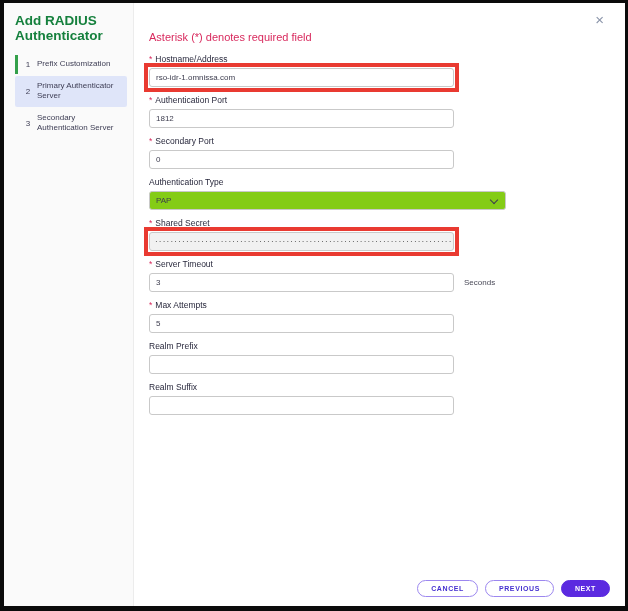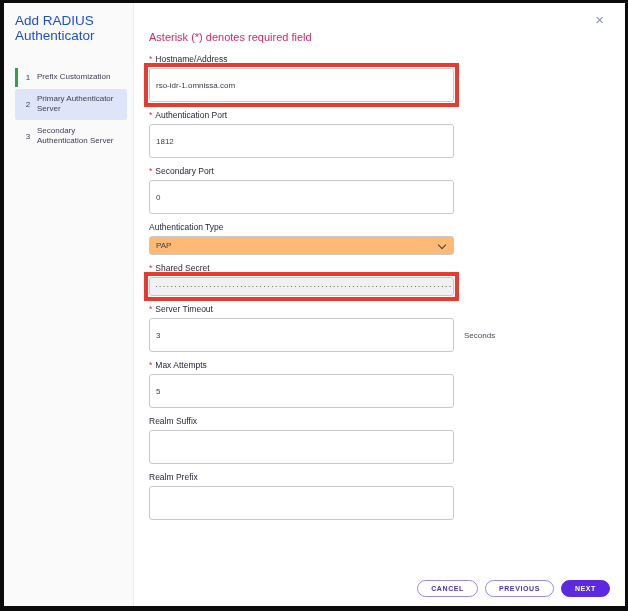--- a/index.html
+++ b/index.html
@@ -2,21 +2,21 @@
 <html><head>
 <meta charset="utf-8">
 <style>
   html,body { margin:0; padding:0; background:#fff; font-family:"Liberation Sans", sans-serif; }
   .frame { width:628px; height:611px; box-sizing:border-box; border:solid #0b0b0b;
            border-width:3px 3px 5px 4px; display:flex; background:#fff; overflow:hidden; }
 
   
   .sidebar { flex:0 0 130px; width:130px; background:#fafafa; border-right:1px solid #ececec;
              box-sizing:border-box; padding:10px 6px 0 11px; }
-  .dialog-title { font-size:13.5px; font-weight:normal; color:#1d4ed8; line-height:15px; margin-bottom:24px; }
+  .dialog-title { font-size:13.5px; font-weight:bold; color:#15803d; line-height:15px; margin-bottom:11px; }
   .step { position:relative; display:flex; align-items:center; gap:5px; padding:5px 3px 5px 9px;
           margin-bottom:1px; font-size:8px; color:#3d3d54; cursor:pointer; }
   .step-num { flex:0 0 8px; width:8px; text-align:center; }
   .step-label { line-height:10.5px; }
   .step.active { background:#dfe5f9; border-radius:2px; }
   .step-bar { display:none; }
   .step.completed .step-bar { display:block; position:absolute; left:0; top:1px; bottom:1px;
                               width:3px; background:#33a04a; }
 
   
@@ -26,24 +26,24 @@
   .required-note { color:#d8295d; font-size:11px; margin-bottom:11px; }
 
   .field { width:305px; margin-bottom:8px; }
   .field-label { font-size:8.5px; font-weight:normal; color:#28283c; line-height:10px; margin-bottom:4px; }
   .req { color:#d8295d; margin-right:3px; }
 
   .input-wrap { position:relative; width:305px; }
   .input-wrap.highlighted { outline:4px solid #e93a31; outline-offset:1px; }
   .text-input { display:block; width:100%; box-sizing:border-box; height:19px;
                 border:1px solid #c9c9c9; border-radius:3px; font-size:8px; color:#3c3c4e;
-                padding:16px 6px; background:#fff; font-family:inherit; outline:none; }
-  .select-box { position:relative; width:305px; height:19px; box-sizing:border-box;
+                padding:8px 6px; background:#fff; font-family:inherit; outline:none; }
+  .select-box { position:relative; width:357px; height:19px; box-sizing:border-box;
                 border:1px solid #c9c9c9; border-radius:3px; font-size:8px; color:#3c3c4e;
-                padding:0 6px; display:flex; align-items:center; background:#fdba74; cursor:pointer; }
+                padding:0 6px; display:flex; align-items:center; background:#84cc16; cursor:pointer; }
   .chevron { position:absolute; right:8px; top:5px; width:5px; height:5px;
              border-right:1.3px solid #3c3c4e; border-bottom:1.3px solid #3c3c4e;
              transform:rotate(45deg); }
   .password-box { height:19px; box-sizing:border-box; border:1px solid #c9c9c9; border-radius:3px;
                   background:#f1f1f1; overflow:hidden; display:flex; align-items:center;
                   padding:0 5px; font-size:8px; letter-spacing:1.2px; color:#4a4a4a;
                   white-space:nowrap; cursor:text; }
   .input-row { display:flex; align-items:center; gap:10px; }
   .suffix { font-size:8px; color:#4a4a58; white-space:nowrap; }
 
@@ -149,30 +149,30 @@
       <div class="field-label">
         <span class="req">*</span><span>Max Attempts</span>
       </div>
       <div class="input-wrap">
         <input class="text-input" type="text" value="5" style="">
       </div>
     </div>
 
     <div class="field">
       <div class="field-label">
-        <span>Realm Suffix</span>
+        <span>Realm Prefix</span>
       </div>
       <div class="input-wrap">
         <input class="text-input" type="text" value="" style="">
       </div>
     </div>
 
     <div class="field">
       <div class="field-label">
-        <span>Realm Prefix</span>
+        <span>Realm Suffix</span>
       </div>
       <div class="input-wrap">
         <input class="text-input" type="text" value="" style="">
       </div>
     </div>
 
     <div class="footer">
       <button class="btn outline">CANCEL</button>
       <button class="btn outline">PREVIOUS</button>
       <button class="btn primary">NEXT</button>

